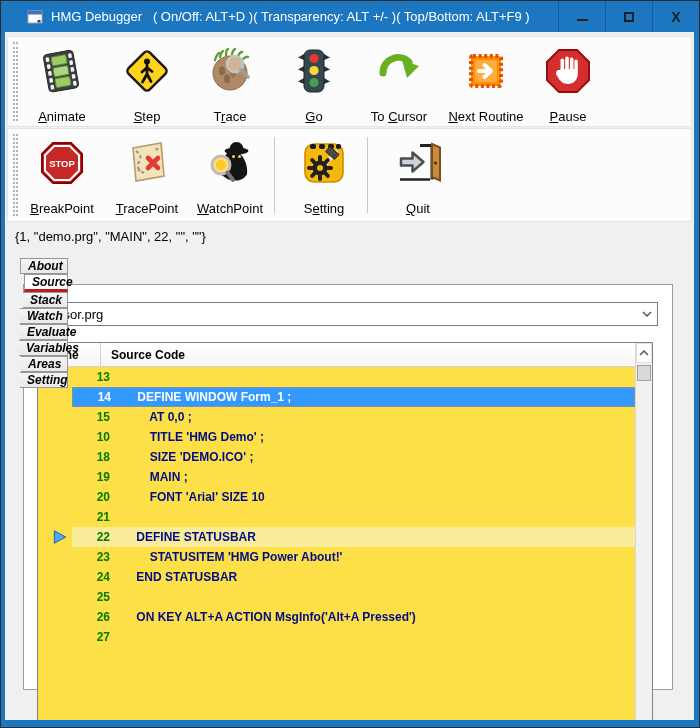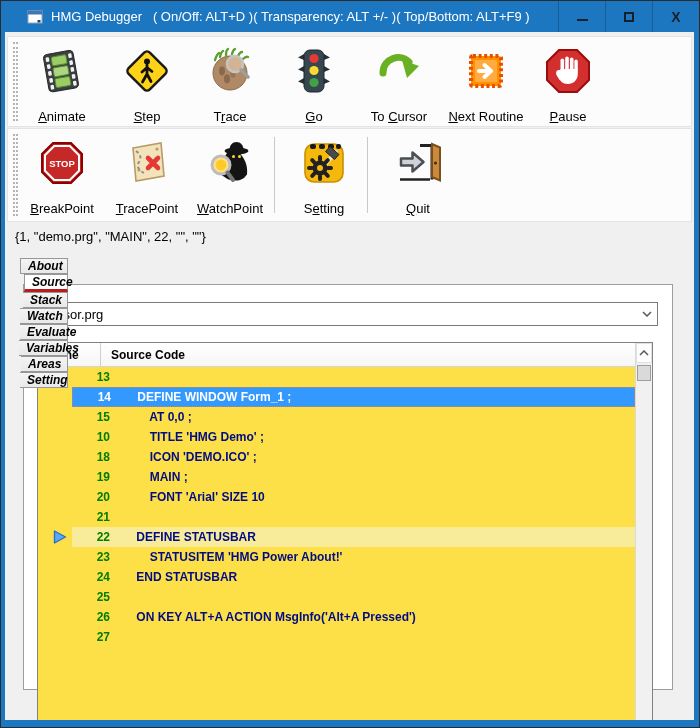--- a/index.html
+++ b/index.html
@@ -328,21 +328,21 @@
                 <div class="ind"></div>
                 <div class="row-main">
                   <div class="cell-line">10</div>
                   <div class="cell-code">        TITLE 'HMG Demo' ;</div>
                 </div>
               </div>
               <div class="grid-row">
                 <div class="ind"></div>
                 <div class="row-main">
                   <div class="cell-line">18</div>
-                  <div class="cell-code">        ICON 'DEMO.ICO' ;</div>
+                  <div class="cell-code">        SIZE 'DEMO.ICO' ;</div>
                 </div>
               </div>
               <div class="grid-row">
                 <div class="ind"></div>
                 <div class="row-main">
                   <div class="cell-line">19</div>
                   <div class="cell-code">        MAIN ;</div>
                 </div>
               </div>
               <div class="grid-row">

